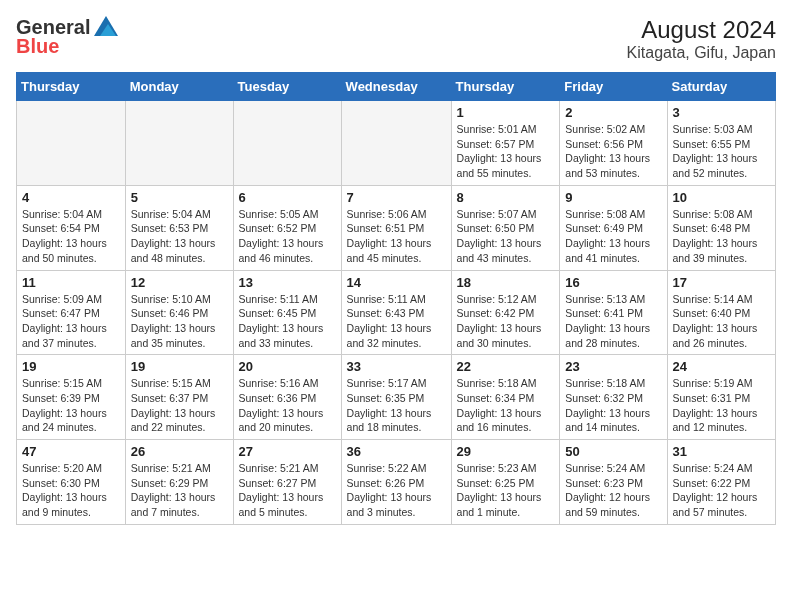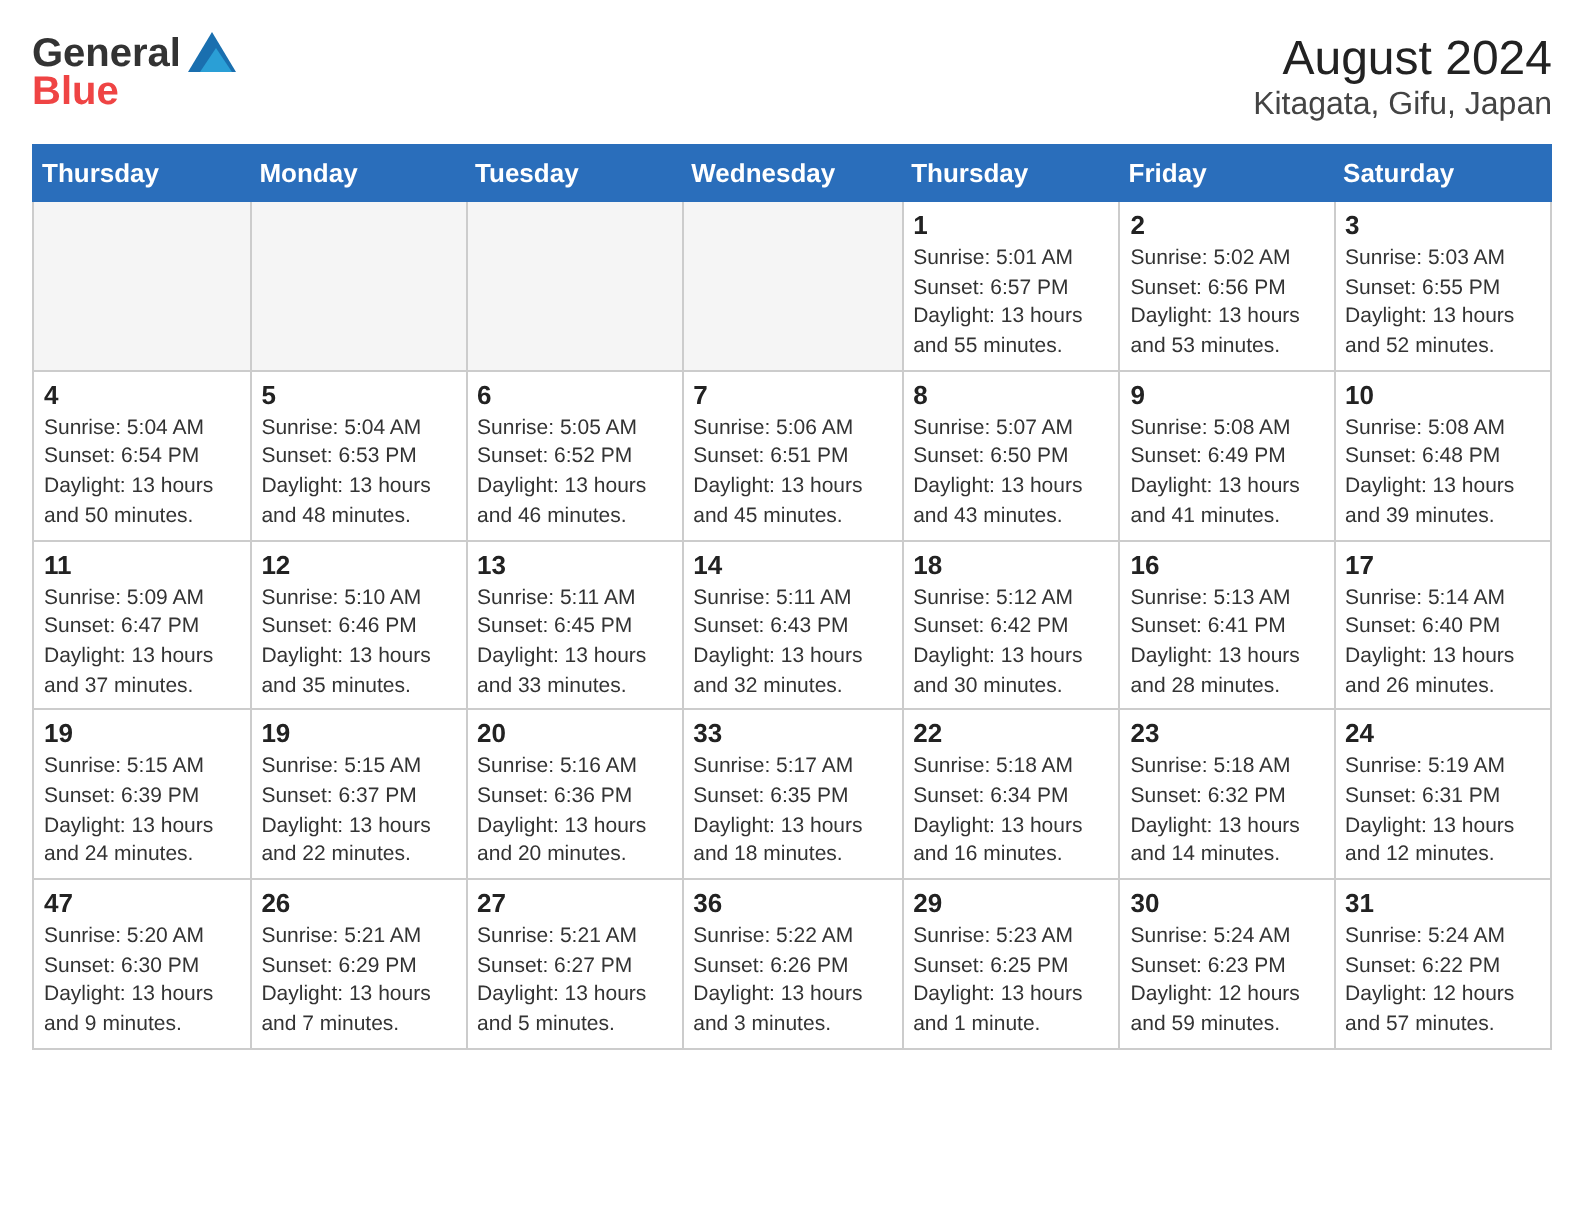--- a/index.html
+++ b/index.html
@@ -247,21 +247,21 @@
         </td>
         <td>
           <div class="day-number">36</div>
           <div class="day-info">Sunrise: 5:22 AM<br>Sunset: 6:26 PM<br>Daylight: 13 hours<br>and 3 minutes.</div>
         </td>
         <td>
           <div class="day-number">29</div>
           <div class="day-info">Sunrise: 5:23 AM<br>Sunset: 6:25 PM<br>Daylight: 13 hours<br>and 1 minute.</div>
         </td>
         <td>
-          <div class="day-number">30</div>
+          <div class="day-number">50</div>
           <div class="day-info">Sunrise: 5:24 AM<br>Sunset: 6:23 PM<br>Daylight: 12 hours<br>and 59 minutes.</div>
         </td>
         <td>
           <div class="day-number">31</div>
           <div class="day-info">Sunrise: 5:24 AM<br>Sunset: 6:22 PM<br>Daylight: 12 hours<br>and 57 minutes.</div>
         </td>
       </tr>
     </tbody>
 </table>
 

